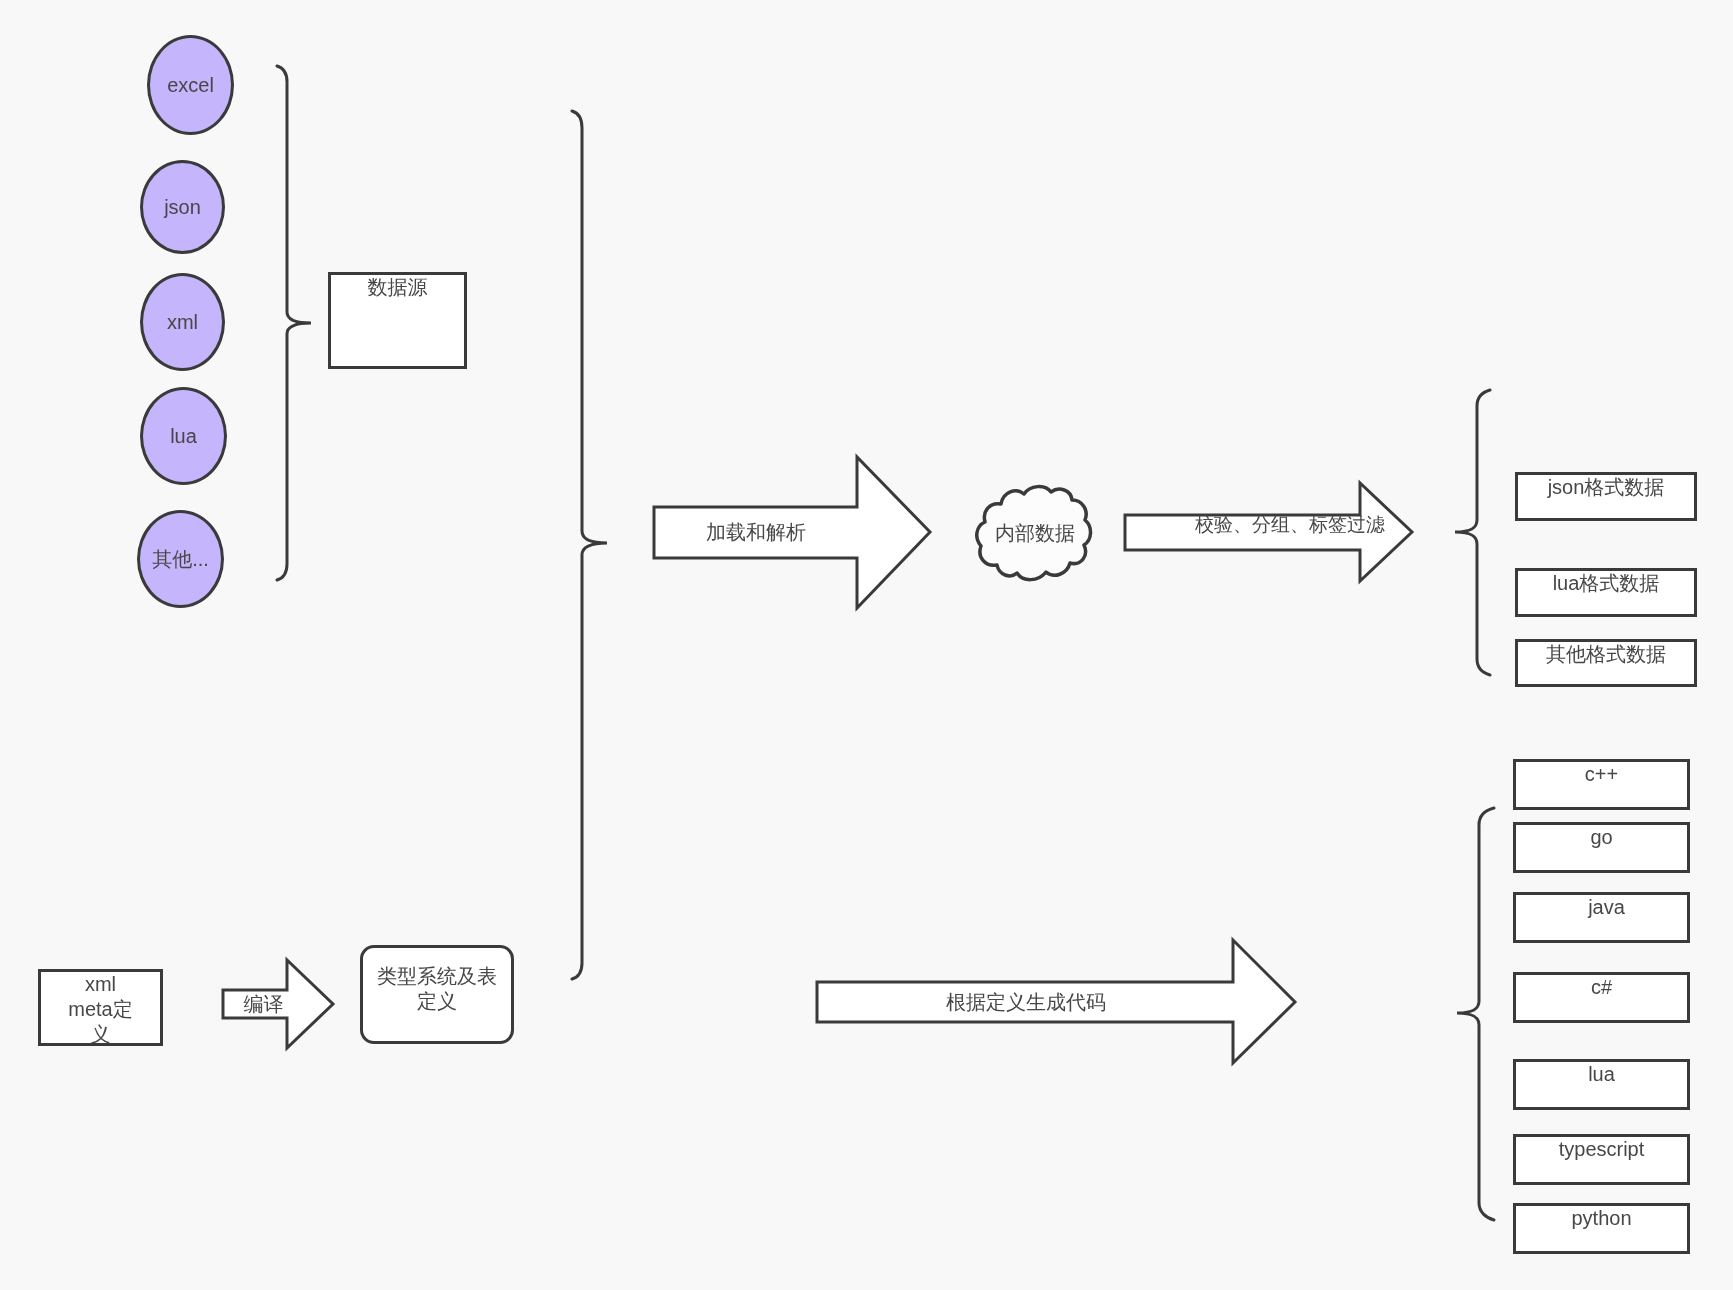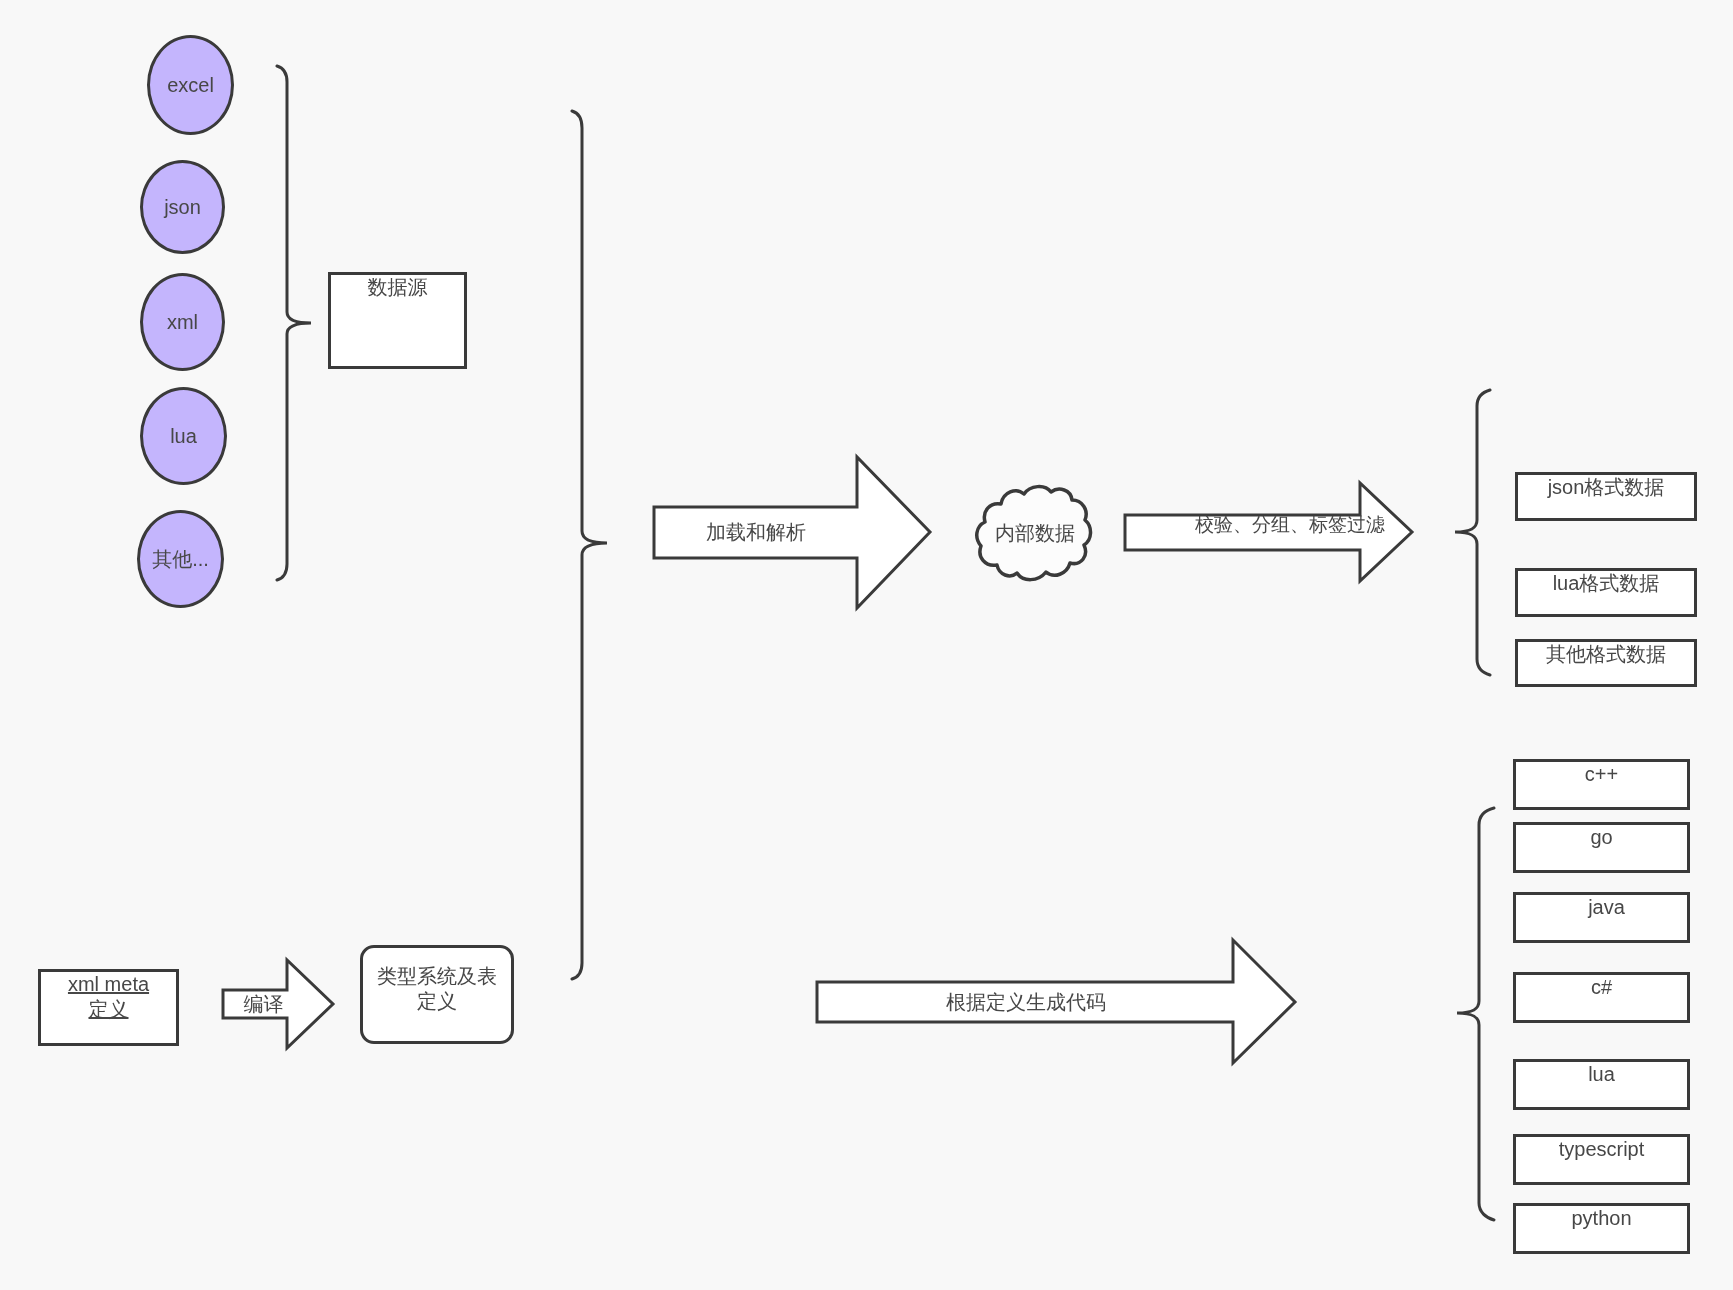--- a/index.html
+++ b/index.html
@@ -100,21 +100,21 @@
   <div class="box" style="left:1515px;top:472px;width:182px;height:49px;">
     <span>json格式数据</span>
   </div>
   <div class="box" style="left:1515px;top:568px;width:182px;height:49px;">
     <span>lua格式数据</span>
   </div>
   <div class="box" style="left:1515px;top:639px;width:182px;height:48px;">
     <span>其他格式数据</span>
   </div>
 
-  <div class="box" style="left:38px;top:969px;width:141px;height:77px;padding:0 20px;text-decoration:underline;">
+  <div class="box" style="left:38px;top:969px;width:125px;height:77px;padding:0 20px;">
     <span class="wrap-text">xml meta定义</span>
   </div>
 
   <svg class="shape" style="left:221px;top:958px;" width="116" height="92" viewBox="0 0 116 92">
     <polygon points="2,32 66,32 66,2 112,46 66,90 66,60 2,60"></polygon>
   </svg>
   <div class="arrow-label" style="left:221px;top:990px;width:85px;height:28px;">编译</div>
 
   <div class="box rounded" style="left:360px;top:945px;width:154px;height:99px;padding:16px 6px;">
     <span class="wrap-text">类型系统及表定义</span>

